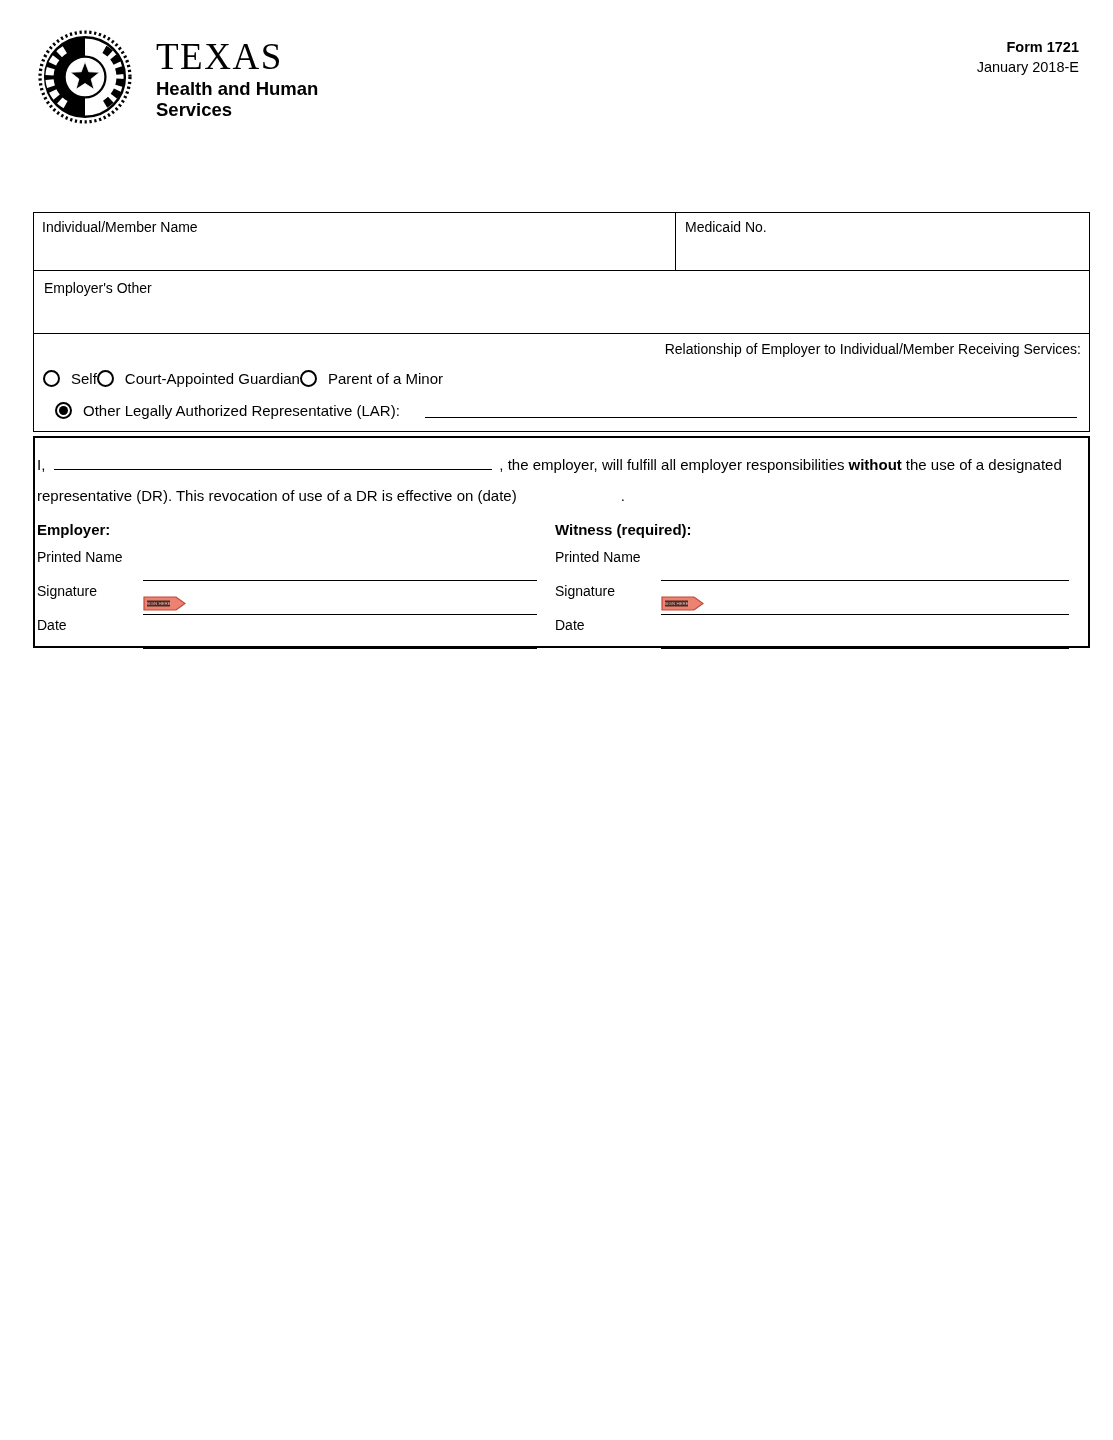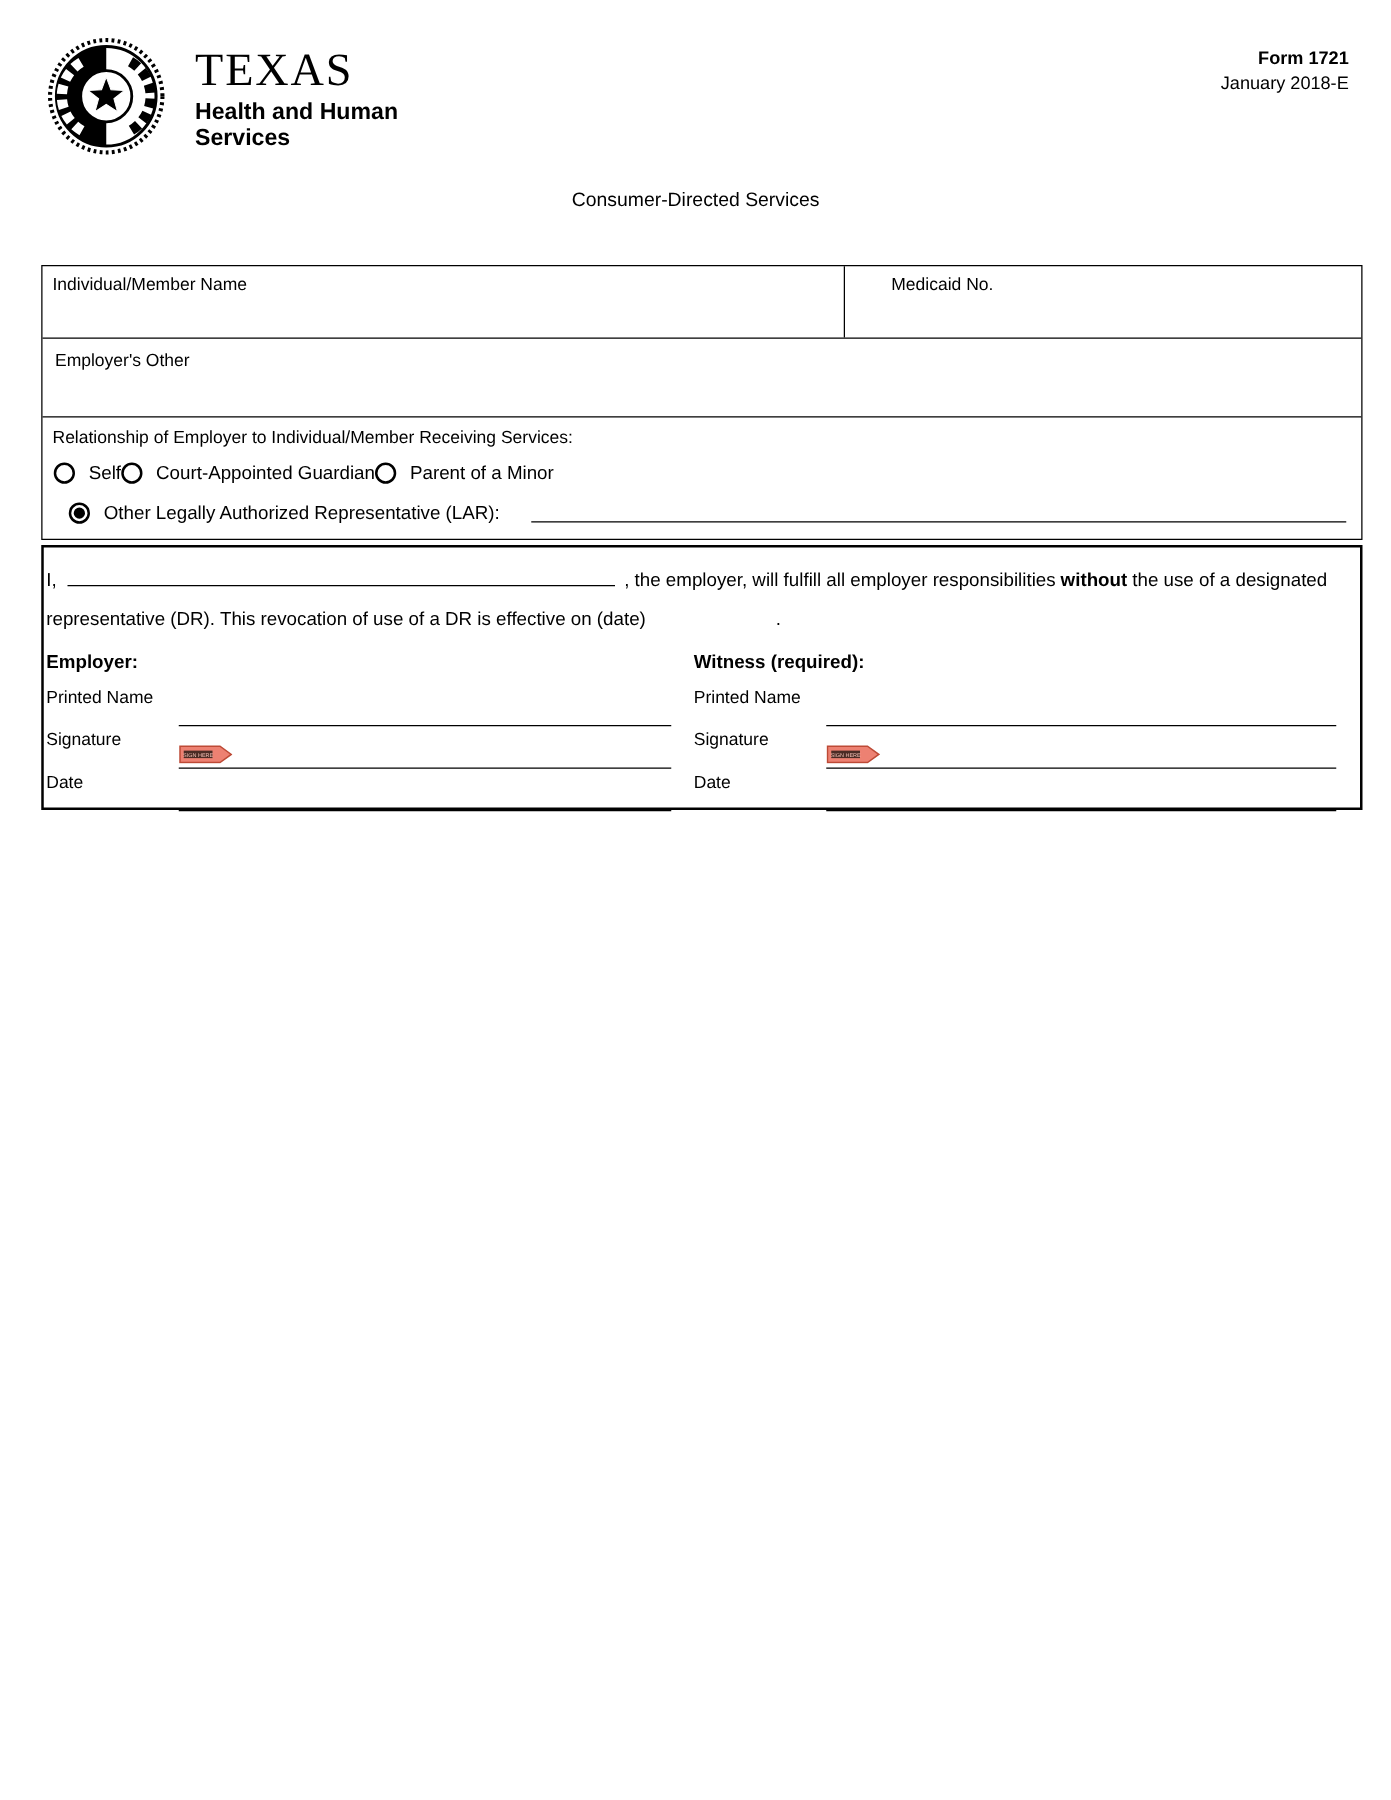--- a/index.html
+++ b/index.html
@@ -60,35 +60,35 @@
   
   .info-table {
     position: absolute;
     left: 33px;
     top: 212px;
     width: 1057px;
     border: 1.6px solid #000;
     box-sizing: border-box;
     font-size: 14px;
   }
-  .t-row1 { display: flex; height: 57px; border-bottom: 1.6px solid #000; gap: 28px; }
+  .t-row1 { display: flex; height: 57px; border-bottom: 1.6px solid #000; }
   .cell-ind {
     width: 642px;
     border-right: 1.6px solid #000;
     box-sizing: border-box;
     padding: 6px 8px;
   }
   .cell-med { flex: 1; padding: 6px 9px; }
   .t-row2 {
     height: 63px;
     border-bottom: 1.6px solid #000;
     box-sizing: border-box;
     padding: 9px 10px;
   }
-  .t-row3 { padding: 7px 8px 12px 8px; }
+  .t-row3 { padding: 7px 8px 12px 8px; text-align: right; }
 
   .radio-line1 {
     display: flex;
     align-items: center;
     margin-top: 13px;
     margin-left: 1px;
   }
   .radio-opt {
     display: flex;
     align-items: center;
@@ -209,21 +209,20 @@
       </span>
     </span>
   </div>
 
   <div class="form-info">
     <div class="num">Form 1721</div>
     <div>January 2018-E</div>
   </div>
 
   <div class="title-block">
-    <div class="title1">Consumer-Directed Services</div>
   </div>
 
   <div class="info-table">
     <div class="t-row1">
       <div class="cell-ind">
         <span>Individual/Member Name</span>
       </div>
       <div class="cell-med">
         <span>Medicaid No.</span>
       </div>

